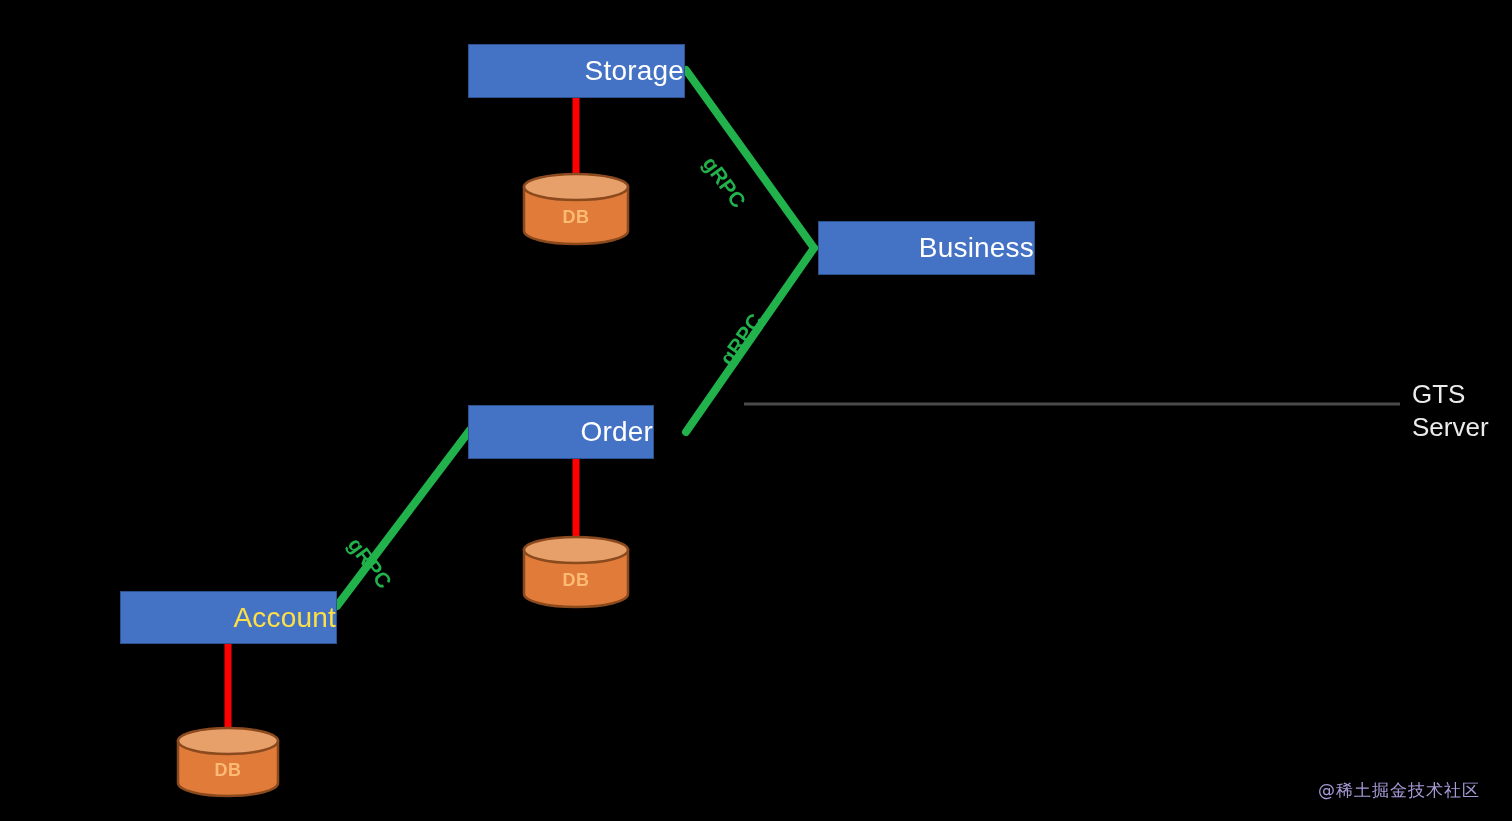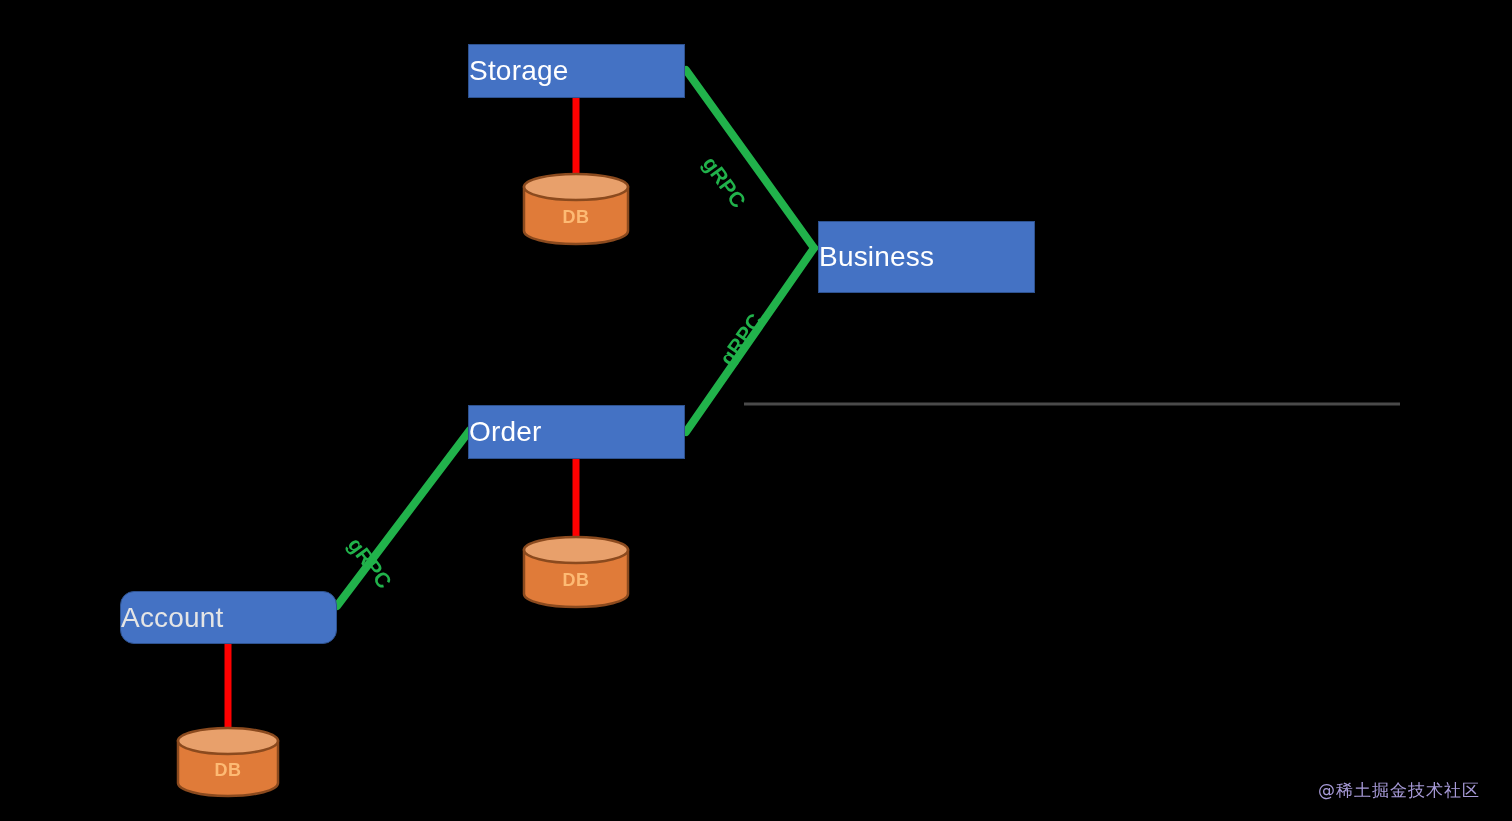--- a/index.html
+++ b/index.html
@@ -26,21 +26,21 @@
     width: 1512px;
     height: 821px;
   }
   .node-box {
     position: absolute;
     box-sizing: border-box;
     background: #4472C4;
     border: 1px solid #2E528F;
     display: flex;
     align-items: center;
-    justify-content: flex-start;
+    justify-content: flex-end;
     color: #FFFFFF;
     font-size: 28px;
     font-family: "Liberation Sans", sans-serif;
     letter-spacing: 0.2px;
     z-index: 5;
   }
   .db-label {
     position: absolute;
     color: #fdba74;
     font-size: 18px;
@@ -112,39 +112,43 @@
           <path d="M 178 741 L 178 783 A 50 13 0 0 0 278 783 L 278 741 Z" fill="#E07B39" stroke="#8B4A1E" stroke-width="2.5"></path>
           <ellipse cx="228" cy="741" rx="50" ry="13" fill="#E8A06B" stroke="#8B4A1E" stroke-width="2.5"></ellipse>
         </g>
       </g>
   </svg>
 
   <div id="nodes-root">
     <div class="node-box" style="left: 468px; top: 44px; width: 217px; height: 54px; background: rgb(68, 114, 196); color: rgb(255, 255, 255);">
       <span>Storage</span>
     </div>
-    <div class="node-box" style="left: 818px; top: 221px; width: 217px; height: 72px; background: rgb(68, 114, 196); color: rgb(255, 255, 255);">
+    <div class="node-box" style="left: 818px; top: 221px; width: 217px; height: 54px; background: rgb(68, 114, 196); color: rgb(255, 255, 255);">
       <span>Business</span>
     </div>
-    <div class="node-box" style="left: 468px; top: 405px; width: 217px; height: 54px; background: rgb(68, 114, 196); color: rgb(255, 255, 255);">
+    <div class="node-box" style="left: 468px; top: 405px; width: 186px; height: 54px; background: rgb(68, 114, 196); color: rgb(255, 255, 255);">
       <span>Order</span>
     </div>
-    <div class="node-box" style="left: 120px; top: 591px; width: 217px; height: 53px; background: rgb(68, 114, 196); color: #e5e5e5; border-radius: 14px;">
+    <div class="node-box" style="left: 120px; top: 591px; width: 217px; height: 53px; background: rgb(68, 114, 196); color: #fde047;">
       <span>Account</span>
     </div>
   </div>
 
   <div id="db-labels-root">
     <div class="db-label" style="left: 536px; top: 207px; width: 80px; text-align: center;">DB</div>
     <div class="db-label" style="left: 536px; top: 570px; width: 80px; text-align: center;">DB</div>
     <div class="db-label" style="left: 188px; top: 760px; width: 80px; text-align: center;">DB</div>
   </div>
 
   <div id="edge-labels-root">
     <div class="edge-label" style="left: 717px; top: 152px; color: rgb(33, 178, 75); transform-origin: left top; transform: rotate(54deg);">gRPC</div>
     <div class="edge-label" style="left: 715px; top: 356px; color: rgb(33, 178, 75); transform-origin: left top; transform: rotate(-55deg);">gRPC</div>
     <div class="edge-label" style="left: 362px; top: 533px; color: rgb(33, 178, 75); transform-origin: left top; transform: rotate(53deg);">gRPC</div>
   </div>
 
+  <div class="right-label" id="external-label" style="left: 1412px; top: 378px; color: rgb(255, 255, 255);">
+    <span class="l1">GTS</span>
+    <span class="l2">Server</span>
+  </div>
 
   <div class="watermark" id="watermark" style="left: 1318px; top: 779px; color: #c4b5fd;">@稀土掘金技术社区</div>
 
 </div>
 
 </body></html>

